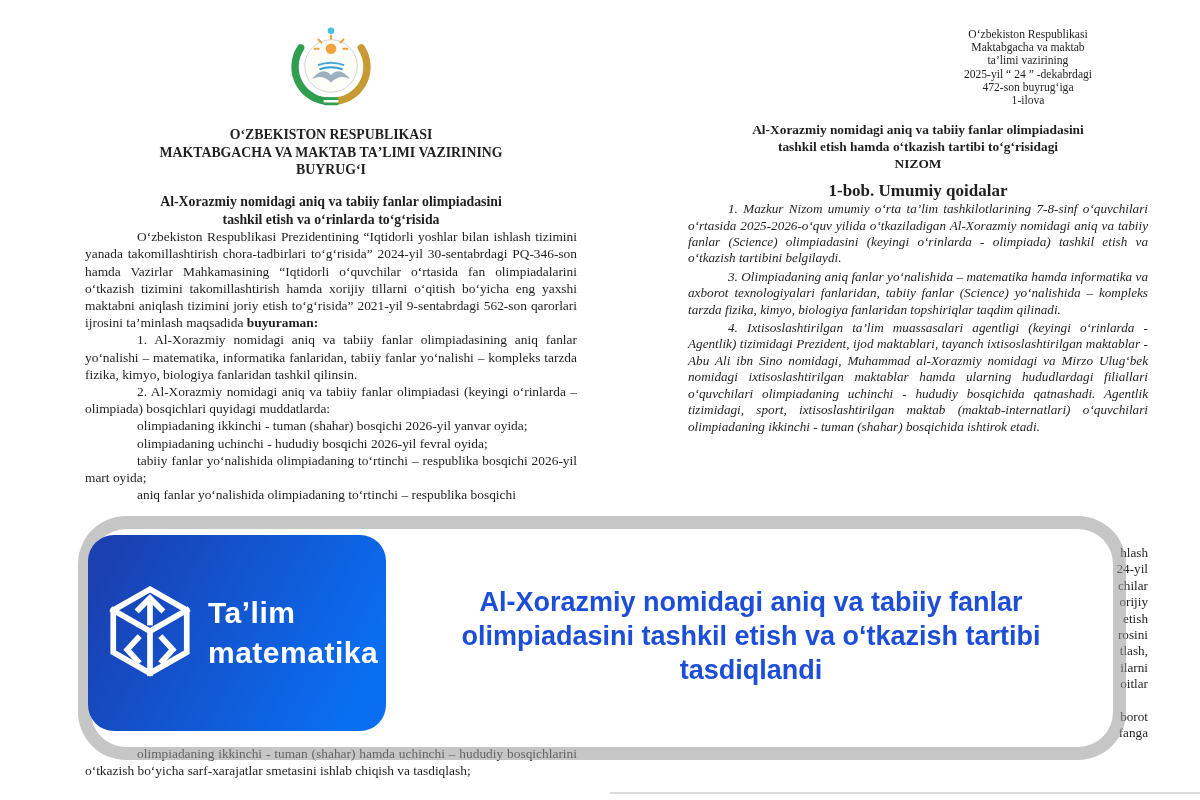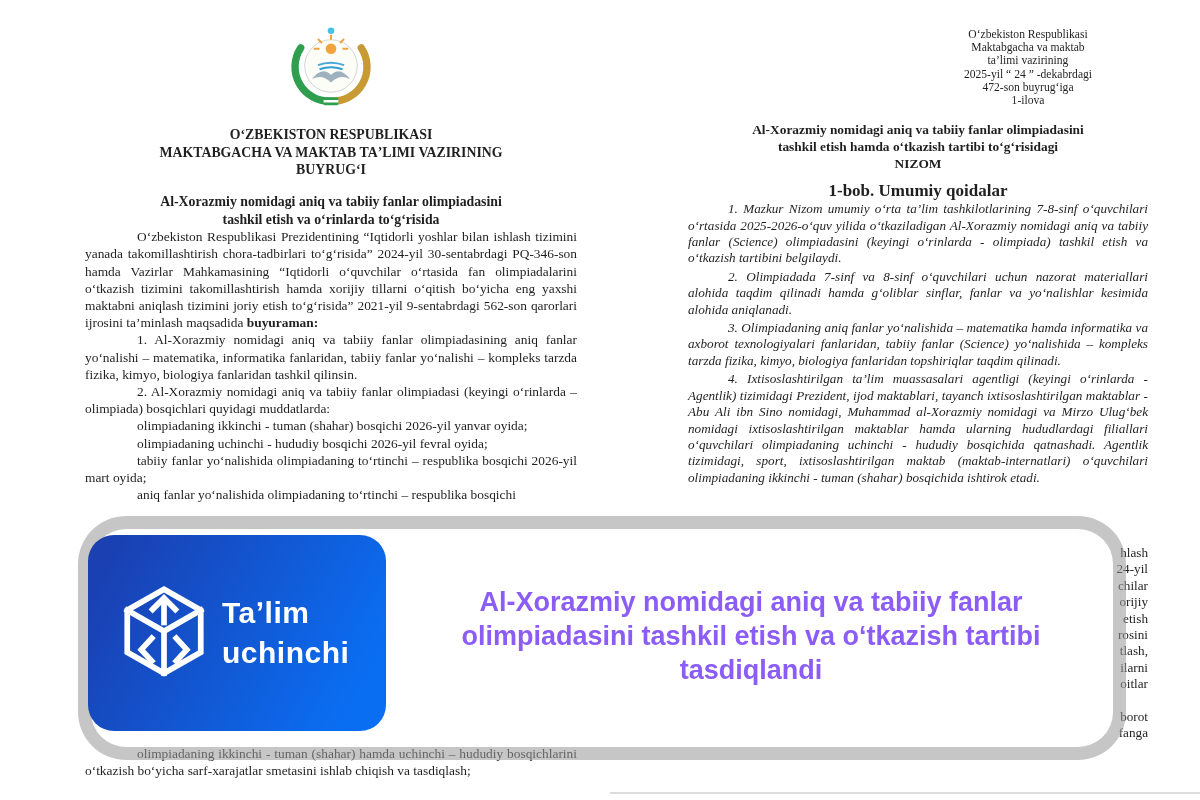--- a/index.html
+++ b/index.html
@@ -23,23 +23,23 @@
   .chapter2{margin-top:8px;}
   #right-page p.rp{margin:2px 0 0 0;text-indent:40px;font-style:italic;}
 
   .fragments{position:absolute;left:1096px;top:545px;width:52px;text-align:right;font-size:13.2px;line-height:16.4px;z-index:1;color:#1f1f1f;}
   .frag{height:16.4px;overflow:hidden;}
 
   .bottom-line{position:absolute;left:610px;top:792px;width:590px;height:2px;background:#dcdcdc;z-index:0;}
 
   
   .overlay{position:absolute;left:78px;top:516px;width:1022px;height:218px;background:#ffffff;background-clip:padding-box;border:13px solid rgba(152,152,152,0.55);border-radius:48px;z-index:5;}
-  .logo-box{position:absolute;left:-3px;top:6px;width:298px;height:196px;border-radius:26px;background:linear-gradient(118deg,#1a40b2 8%,#0a6ef2 88%);display:flex;align-items:center;padding-left:32px;box-sizing:border-box;}
+  .logo-box{position:absolute;left:-3px;top:6px;width:298px;height:196px;border-radius:26px;background:linear-gradient(118deg,#1a40b2 8%,#0a6ef2 88%);display:flex;align-items:center;padding-left:18px;box-sizing:border-box;}
   .logo-text{color:#ffffff;font-family:"Liberation Sans",sans-serif;font-weight:bold;font-size:30px;line-height:40px;margin-left:14px;letter-spacing:0.5px;}
-  .headline{position:absolute;left:318px;right:20px;top:56px;text-align:center;font-family:"Liberation Sans",sans-serif;font-weight:bold;font-size:27px;line-height:34px;color:#8b5cf6;}
+  .headline{position:absolute;left:318px;right:20px;top:56px;text-align:center;font-family:"Liberation Sans",sans-serif;font-weight:bold;font-size:27px;line-height:34px;color:#1d4ed8;}
 </style>
 </head>
 <body>
 
 <div class="canvas">
 
   <div class="page" id="left-page">
     <div class="emblem-wrap">
       <svg width="84" height="82" viewBox="0 0 100 100">
         <path d="M50 93 A42 42 0 0 1 13 28" stroke="#2f9e4f" stroke-width="9" fill="none" stroke-linecap="round"></path>
@@ -103,21 +103,20 @@
     <div>Al-Xorazmiy nomidagi aniq va tabiiy fanlar olimpiadasini</div>
         <div>tashkil etish hamda oʻtkazish tartibi toʻgʻrisidagi</div>
         <div>NIZOM</div>
       </div>
 
     <div class="chapter">1-bob. Umumiy qoidalar</div>
 
     <div>
 
     <p class="rp">1. Mazkur Nizom umumiy oʻrta taʼlim tashkilotlarining 7-8-sinf oʻquvchilari oʻrtasida 2025-2026-oʻquv yilida oʻtkaziladigan Al-Xorazmiy nomidagi aniq va tabiiy fanlar (Science) olimpiadasini (keyingi oʻrinlarda - olimpiada) tashkil etish va oʻtkazish tartibini belgilaydi.</p>
-        <p class="rp">2. Olimpiadada 7-sinf va 8-sinf oʻquvchilari uchun nazorat materiallari alohida taqdim qilinadi hamda gʻoliblar sinflar, fanlar va yoʻnalishlar kesimida alohida aniqlanadi.</p>
         <p class="rp">3. Olimpiadaning aniq fanlar yoʻnalishida – matematika hamda informatika va axborot texnologiyalari fanlaridan, tabiiy fanlar (Science) yoʻnalishida – kompleks tarzda fizika, kimyo, biologiya fanlaridan topshiriqlar taqdim qilinadi.</p>
         <p class="rp">4. Ixtisoslashtirilgan taʼlim muassasalari agentligi (keyingi oʻrinlarda - Agentlik) tizimidagi Prezident, ijod maktablari, tayanch ixtisoslashtirilgan maktablar - Abu Ali ibn Sino nomidagi, Muhammad al-Xorazmiy nomidagi va Mirzo Ulugʻbek nomidagi ixtisoslashtirilgan maktablar hamda ularning hududlardagi filiallari oʻquvchilari olimpiadaning uchinchi - hududiy bosqichida qatnashadi. Agentlik tizimidagi, sport, ixtisoslashtirilgan maktab (maktab-internatlari) oʻquvchilari olimpiadaning ikkinchi - tuman (shahar) bosqichida ishtirok etadi.</p>
       </div>
 
   </div>
 
   <div class="fragments">
 
   <div class="frag">hlash</div>
       <div class="frag">24-yil</div>
@@ -143,19 +142,19 @@
           <path d="M8 30 L50 54 L92 30"></path>
           <path d="M50 54 V102"></path>
           <path d="M50 44 V22"></path>
           <path d="M37 29 L50 16 L63 29"></path>
           <path d="M36 62 L24 75 L36 88"></path>
           <path d="M64 62 L76 75 L64 88"></path>
         </g>
       </svg>
       <div class="logo-text">
         <div>Taʼlim</div>
-        <div>uchinchi</div>
+        <div>matematika</div>
       </div>
     </div>
     <div class="headline">Al-Xorazmiy nomidagi aniq va tabiiy fanlar olimpiadasini tashkil etish va oʻtkazish tartibi tasdiqlandi</div>
   </div>
 
 </div>
 
 </body></html>

